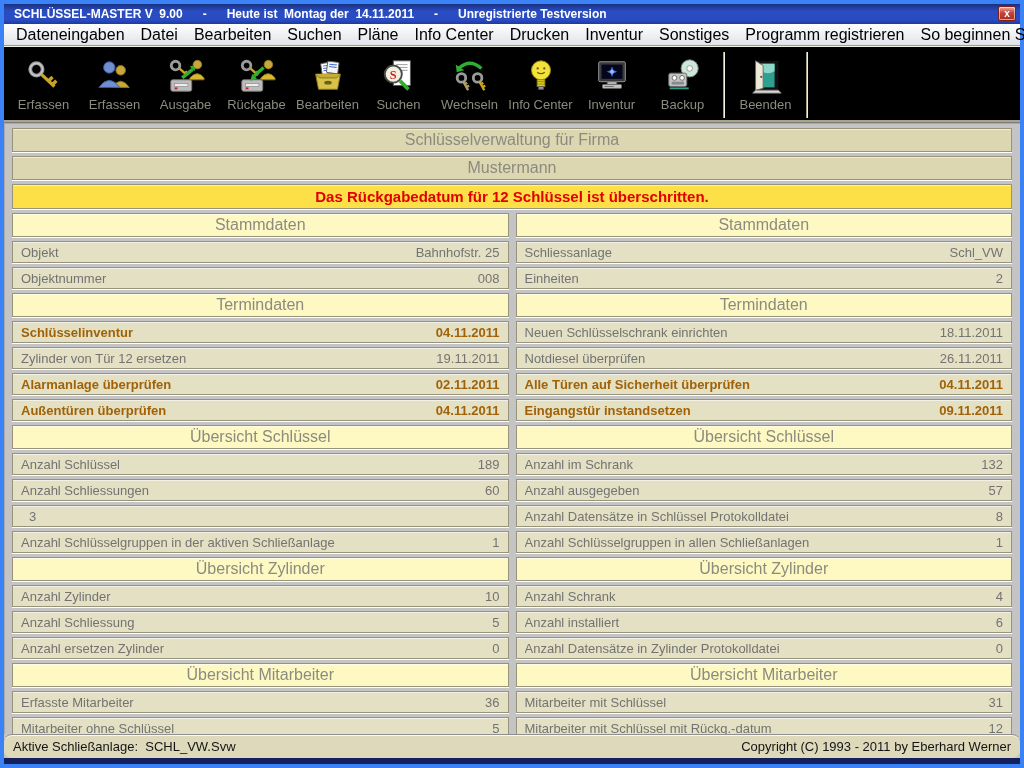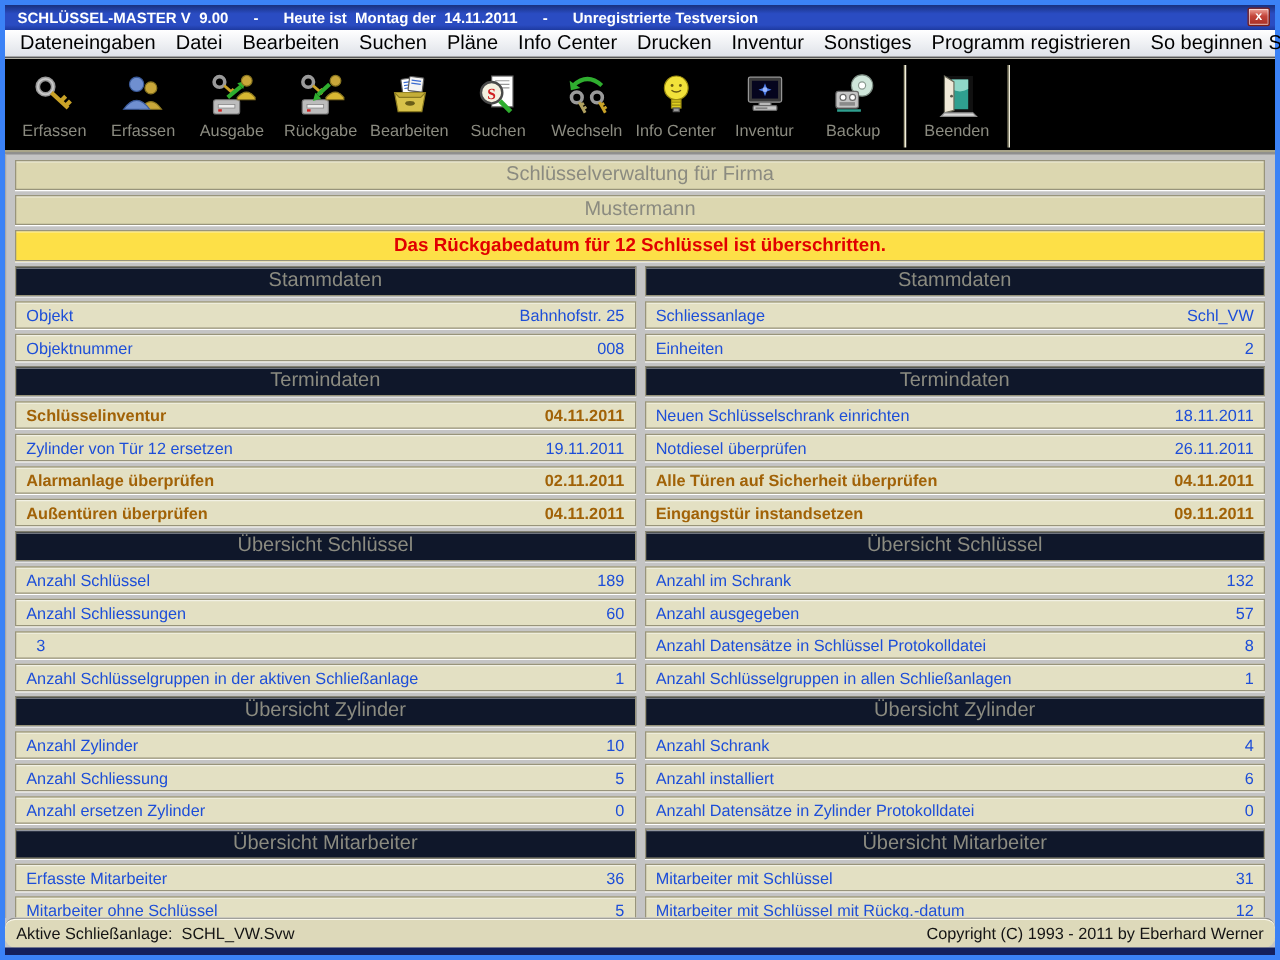--- a/index.html
+++ b/index.html
@@ -48,23 +48,23 @@
   .bar { border:1px solid #98947b; box-shadow:0 1px 0 #ffffff, inset 0 1px 0 rgba(255,255,255,.55);
          margin-bottom:4px; display:flex; align-items:center; }
   .banner { height:24px; justify-content:center; background:#dcd7b0;
             color:#8b8b80; font-size:16px; }
   .banner-alert { height:25px; justify-content:center; background:#fde047;
                   color:#e10000; font-weight:bold; font-size:15px; }
 
   .columns { display:flex; gap:7px; }
   .column { flex:1 1 0; min-width:0; }
 
-  .section-header { height:24px; justify-content:center; background:#0f172a;
+  .section-header { height:24px; justify-content:center; background:#fef9c3;
                     color:#8b8b80; font-size:16px; }
-  .data-row { height:22px; background:#e3e0c3; color:#1d4ed8; font-size:13px;
+  .data-row { height:22px; background:#e3e0c3; color:#737373; font-size:13px;
               padding:0 8px; justify-content:space-between; }
   .data-row .row-label { overflow:hidden; white-space:nowrap; text-overflow:ellipsis; }
   .data-row .row-value { white-space:nowrap; margin-left:8px; }
   .data-row.alert { color:#a16207; font-weight:bold; }
 
   
   .statusbar { height:24px; flex:0 0 24px; background:#ddd9ba;
                border-top:1px solid #8f8f8f; box-shadow: inset 0 1px 0 #fbf9ee;
                display:flex; justify-content:space-between; align-items:center;
                padding:0 9px; font-size:13px; color:#141414; white-space:pre;border-radius:8px; }

